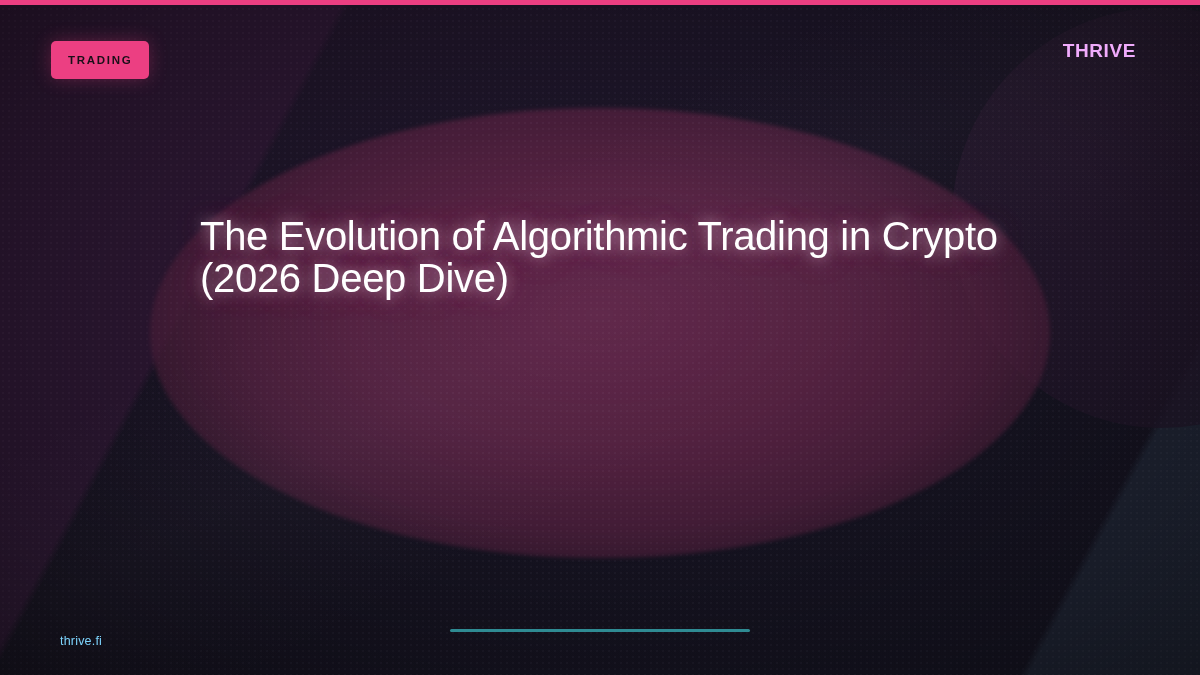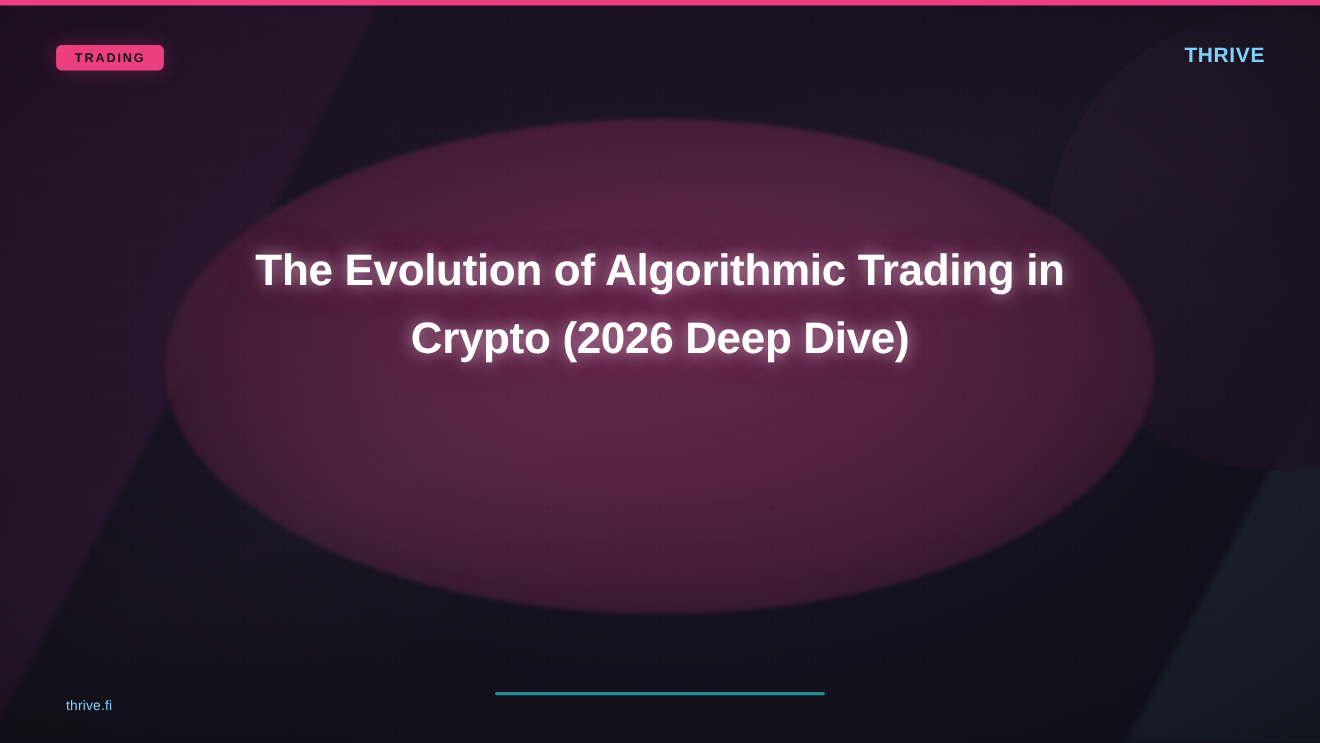--- a/index.html
+++ b/index.html
@@ -125,57 +125,56 @@
     height: 5px;
     background: #ec3f82;
     z-index: 6;
   }
 
   
   .badge {
     position: absolute;
     left: 51px;
     top: 41px;
-    height: 23px;
+    height: 38px;
     padding: 0 17px;
     display: flex;
     align-items: center;
     border-radius: 5px;
     background: #ec3f82;
     color: #1a0f18;
     font-size: 11.5px;
     font-weight: bold;
     letter-spacing: 1.7px;
     z-index: 6;
     box-shadow: 0 0 18px rgba(236,63,130,0.30);
   }
 
   .brand {
     position: absolute;
-    right: 50px;
+    right: 64px;
     top: 40px;
     font-size: 19px;
     font-weight: bold;
     letter-spacing: 0.6px;
-    color: #7dd3fc;
+    color: #f0abfc;
     z-index: 6;
   }
 
   
   .headline {
     position: absolute;
     left: 0;
     right: 0;
     top: 215px;
     margin: 0;
     padding: 0 200px;
-    text-align: center;
     font-size: 40px;
-    line-height: 62px;
-    font-weight: bold;
+    line-height: 42px;
+    font-weight: normal;
     letter-spacing: -0.3px;
     color: #ffffff;
     z-index: 6;
     text-shadow:
       0 0 14px rgba(255,225,245,0.55),
       0 0 34px rgba(255,170,215,0.30),
       0 0 60px rgba(236,63,130,0.18);
   }
 
   

